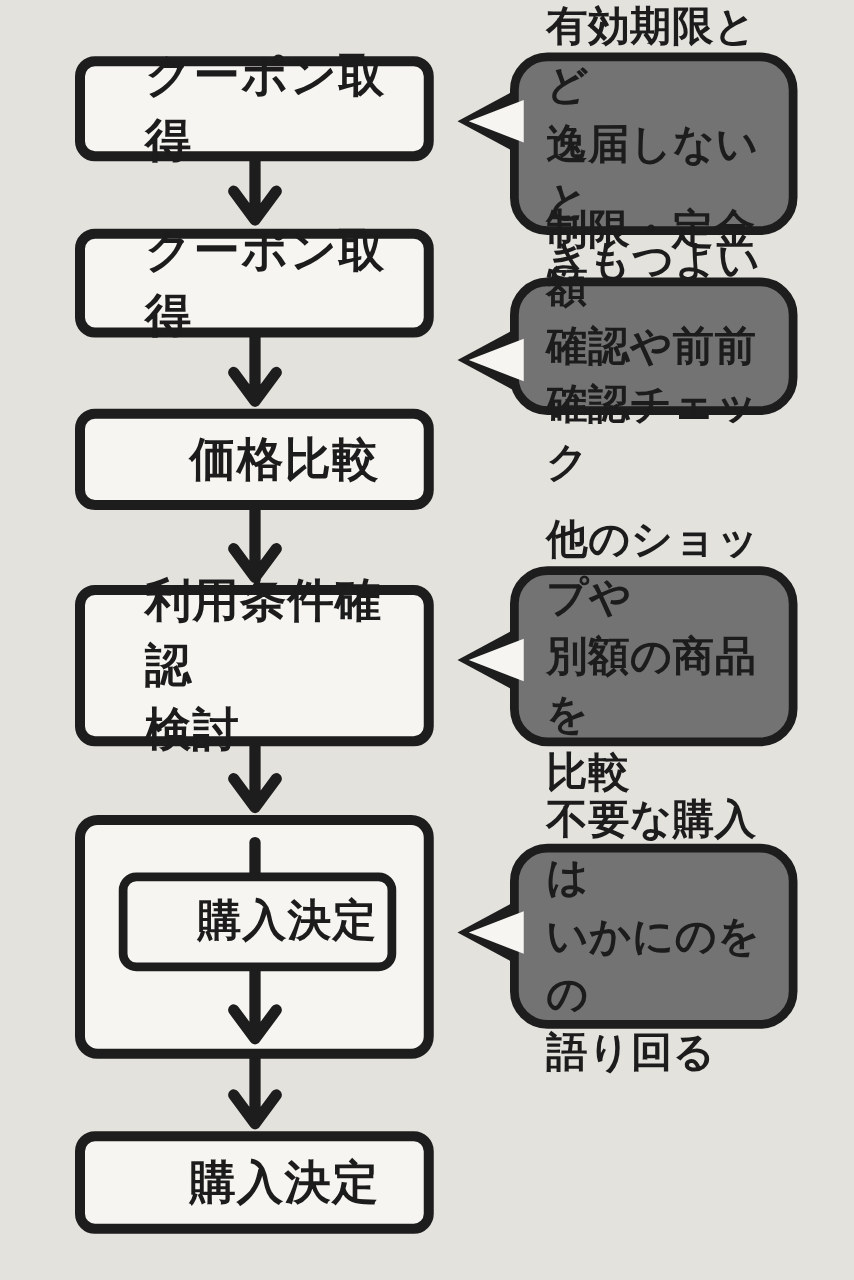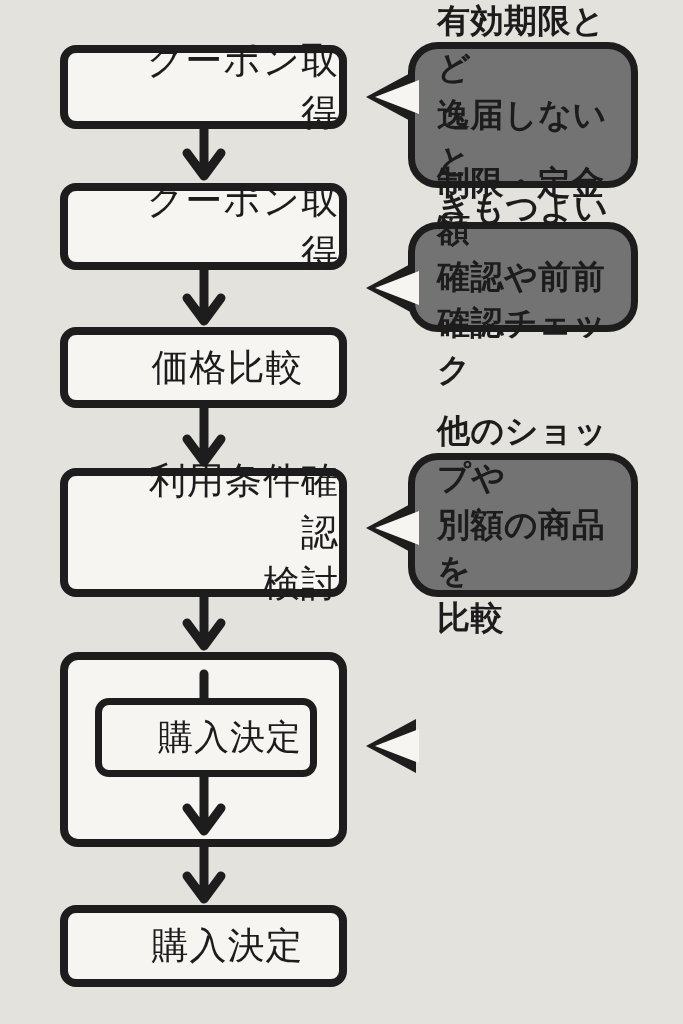--- a/index.html
+++ b/index.html
@@ -14,22 +14,22 @@
     overflow:hidden;
   }
   svg.connectors{position:absolute;left:0;top:0;pointer-events:none;}
   .step{
     position:absolute;
     box-sizing:border-box;
     background:#f7f5f1;
     border:8px solid #1d1d1d;
     border-radius:16px;
     display:flex;align-items:center;justify-content:center;
-    text-align:right;
-    font-size:37px;font-weight:normal;color:#1c1c1c;
+    text-align:left;
+    font-size:37px;font-weight:bold;color:#1c1c1c;
     white-space:pre-line;line-height:1.4;
     letter-spacing:1px;
     padding-left:48px;
   }
   .group-box{
     position:absolute;
     box-sizing:border-box;
     background:#f7f5f1;
     border:8px solid #1d1d1d;
     border-radius:18px;
@@ -112,15 +112,18 @@
 確認チェック</div>
   <div class="tail-inner" style="left:375px;top:271px;"></div>
 
   <div class="tail-outer" style="left:366px;top:501px;"></div>
   <div class="bubble" style="left:408px;top:453px;height:144px;">他のショップや
 別額の商品を
 比較</div>
   <div class="tail-inner" style="left:375px;top:511px;"></div>
 
   <div class="tail-outer" style="left:366px;top:719px;"></div>
+  <div class="bubble" style="left:408px;top:675px;height:148px;">不要な購入は
+いかにのをの
+語り回る</div>
   <div class="tail-inner" style="left:375px;top:729px;"></div>
 
 </div>
 
 </body></html>

